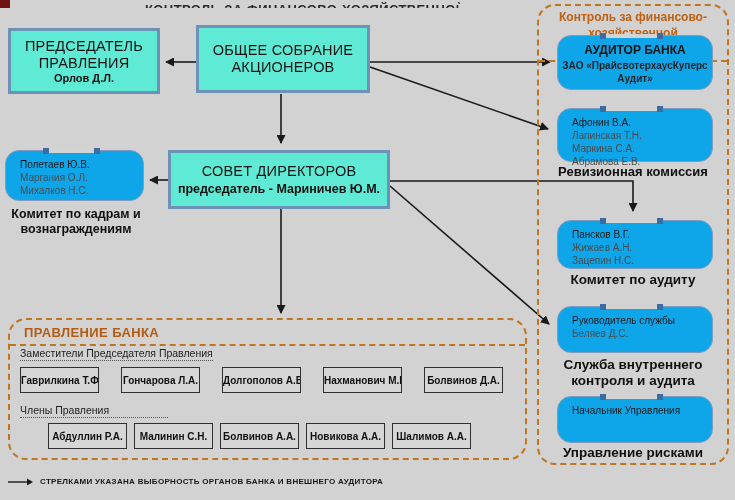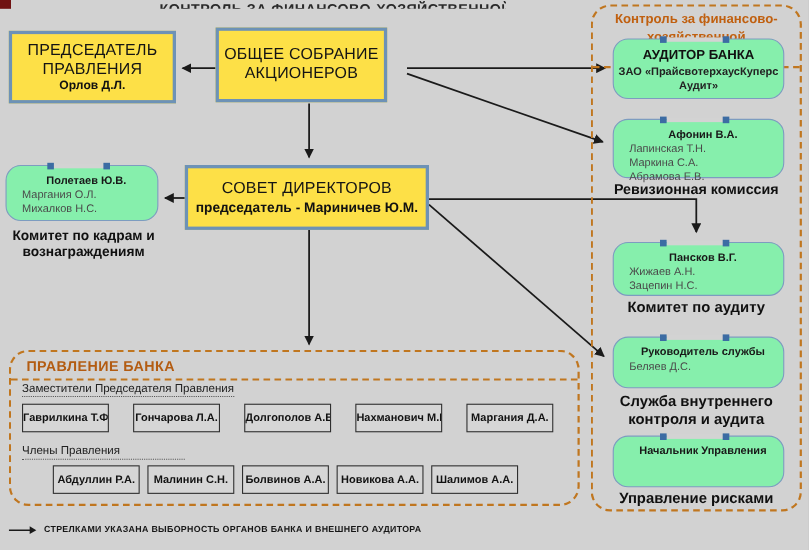--- a/index.html
+++ b/index.html
@@ -1,33 +1,33 @@
 <!DOCTYPE html>
 <html><head>
 <meta charset="utf-8">
 <style>
   html,body{margin:0;padding:0;}
   body{font-family:"Liberation Sans","DejaVu Sans",sans-serif;background:#bfbfbf;}
   .stage{position:relative;width:735px;height:500px;background:#d2d2d2;overflow:hidden;}
 
   
-  .node{position:absolute;background:#fde047;border:3px solid #6d92b6;
+  .node{position:absolute;background:#5eead4;border:3px solid #6d92b6;
         display:flex;flex-direction:column;justify-content:center;
         text-align:center;box-sizing:border-box;}
   .node .t{font-size:14.5px;color:#141414;line-height:1.2;letter-spacing:.2px;}
   .node .n{font-size:11px;font-weight:bold;color:#111;margin-top:0;}
   .node .st{font-size:12.5px;font-weight:bold;color:#111;margin-top:1px;}
 
   
-  .rnd{position:absolute;background:#86efac;border:1.4px solid #7d9cc0;border-radius:14px;box-sizing:border-box;}
+  .rnd{position:absolute;background:#0ea5e9;border:1.4px solid #7d9cc0;border-radius:14px;box-sizing:border-box;}
   .rnd::before{content:'';position:absolute;top:-2px;left:31%;width:35%;height:4px;background:#d3d3d3;}
   .sq{position:absolute;top:-3px;width:6px;height:6px;background:#3c6ca3;}
   .sq1{left:27%;} .sq2{left:64%;}
   .mem{display:flex;flex-direction:column;font-size:10px;color:#4a4a4a;line-height:1.3;padding:7px 6px 4px 14px;}
-  .mem .m0{font-weight:bold;color:#181818;text-align:center;}
+  .mem .m0{font-weight:normal;color:#181818;}
   .mem.center{align-items:center;text-align:center;padding:7px 4px 4px 4px;color:#222;font-weight:bold;}
   .mem.center .big{font-size:12px;color:#111;}
 
   .cap{position:absolute;font-weight:bold;font-size:12.5px;color:#101010;text-align:center;line-height:1.18;}
 
   
   .dashedbox{position:absolute;border:2px dashed #c0761f;border-radius:18px;box-sizing:border-box;}
   .ctl-hdr{font-size:12px;font-weight:bold;color:#c06010;text-align:center;line-height:1.3;
            padding:4px 2px 3px;border-bottom:2px dashed #c0761f;}
   .mb-hdr{font-size:13px;font-weight:bold;color:#b35c12;padding:5px 0 4px 14px;border-bottom:2px dashed #c0761f;letter-spacing:.4px;}
@@ -75,21 +75,21 @@
       <path d="M390,186 L549,324" marker-end="url(#ah)"></path>
     </g>
   </svg>
 
   <div class="node" style="left:8px;top:28px;width:152px;height:66px;">
     <span class="t">ПРЕДСЕДАТЕЛЬ</span>
     <span class="t">ПРАВЛЕНИЯ</span>
     <span class="n">Орлов Д.Л.</span>
   </div>
 
-  <div class="node" style="left:196px;top:25px;width:156px;height:68px;">
+  <div class="node" style="left:196px;top:25px;width:174px;height:68px;">
     <span class="t">ОБЩЕЕ СОБРАНИЕ</span>
     <span class="t">АКЦИОНЕРОВ</span>
   </div>
 
   <div class="node" style="left:168px;top:150px;width:222px;height:59px;">
     <span class="t">СОВЕТ ДИРЕКТОРОВ</span>
     <span class="st">председатель - Мариничев Ю.М.</span>
   </div>
 
   <div class="rnd" style="left:5px;top:150px;width:139px;height:51px;">
@@ -107,21 +107,21 @@
   </div>
 
   <div class="dashedbox" style="left:8px;top:318px;width:519px;height:142px;">
     <div class="mb-hdr">ПРАВЛЕНИЕ БАНКА</div>
     <div class="sect" style="left:10px;top:27px;">Заместители Председателя Правления</div>
     <div class="row" style="left:10px;top:47px;gap:22px;">
       <div class="chip">Гаврилкина Т.Ф</div>
       <div class="chip">Гончарова Л.А.</div>
       <div class="chip">Долгополов А.В.</div>
       <div class="chip">Нахманович М.М.</div>
-      <div class="chip">Маргания Д.А.</div>
+      <div class="chip">Болвинов Д.А.</div>
     </div>
     <div class="sect" style="left:10px;top:84px;width:148px;">Члены Правления</div>
     <div class="row" style="left:38px;top:103px;gap:7px;">
       <div class="chip">Абдуллин Р.А.</div>
       <div class="chip">Малинин С.Н.</div>
       <div class="chip">Болвинов А.А.</div>
       <div class="chip">Новикова А.А.</div>
       <div class="chip">Шалимов А.А.</div>
     </div>
   </div>

